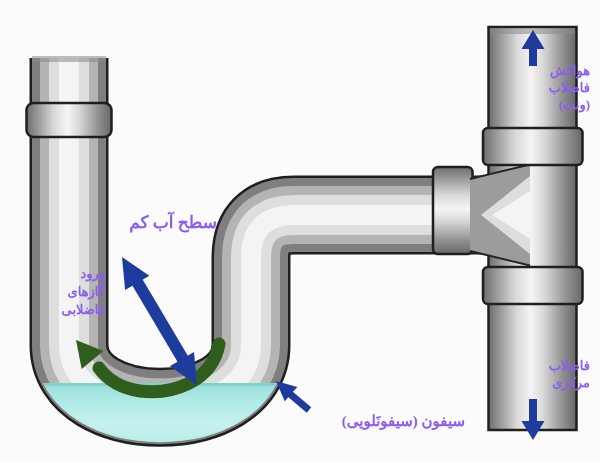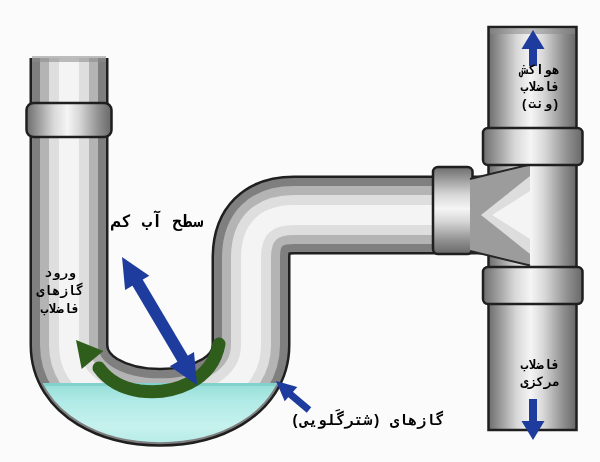--- a/index.html
+++ b/index.html
@@ -2,22 +2,22 @@
 <html><head>
 <meta charset="utf-8">
 <style>
   html,body{margin:0;padding:0;}
   body{font-family:"DejaVu Sans",sans-serif;}
   #canvas{
     position:relative;width:600px;height:462px;background:#fbfbfb;overflow:hidden;
   }
   #canvas svg{position:absolute;left:0;top:0;}
   .lbl{
-    position:absolute;color:#000000;font-weight:bold;text-align:center;
-    direction:rtl;white-space:pre-line;font-family:Liberation Mono, monospace;
+    position:absolute;color:#8b5cf6;font-weight:bold;
+    direction:rtl;white-space:pre-line;font-family:Liberation Serif, serif;
     line-height:1.32;pointer-events:none;
   }
   .lbl-vent{left:490px;top:62px;width:100px;font-size:13px;}
   .lbl-low-water{left:97px;top:212px;width:120px;font-size:17px;}
   .lbl-gas{left:15px;top:265px;width:90px;font-size:13px;line-height:1.38;}
   .lbl-sewer{left:490px;top:357px;width:100px;font-size:13px;}
   .lbl-siphon{left:270px;top:412px;width:195px;font-size:15px;}
 </style>
 </head>
 <body>
@@ -115,17 +115,17 @@
       <polygon points="533,440 521.5,421 544.5,421" fill="#1e3c9e"></polygon>
     </g>
   </svg>
 
   <div class="lbl lbl-vent" dir="rtl">هواکش
 فاضلاب
 (ونت)</div>
   <div class="lbl lbl-low-water" dir="rtl">سطح آب کم</div>
   <div class="lbl lbl-gas" dir="rtl">ورود
 گازهای
-فاضلاب</div>
+فاضلابی</div>
   <div class="lbl lbl-sewer" dir="rtl">فاضلاب
 مرکزی</div>
-  <div class="lbl lbl-siphon" dir="rtl">گازهای (شترگَلویی)</div>
+  <div class="lbl lbl-siphon" dir="rtl">سیفون (سیفونَلویی)</div>
 </div>
 
 </body></html>

